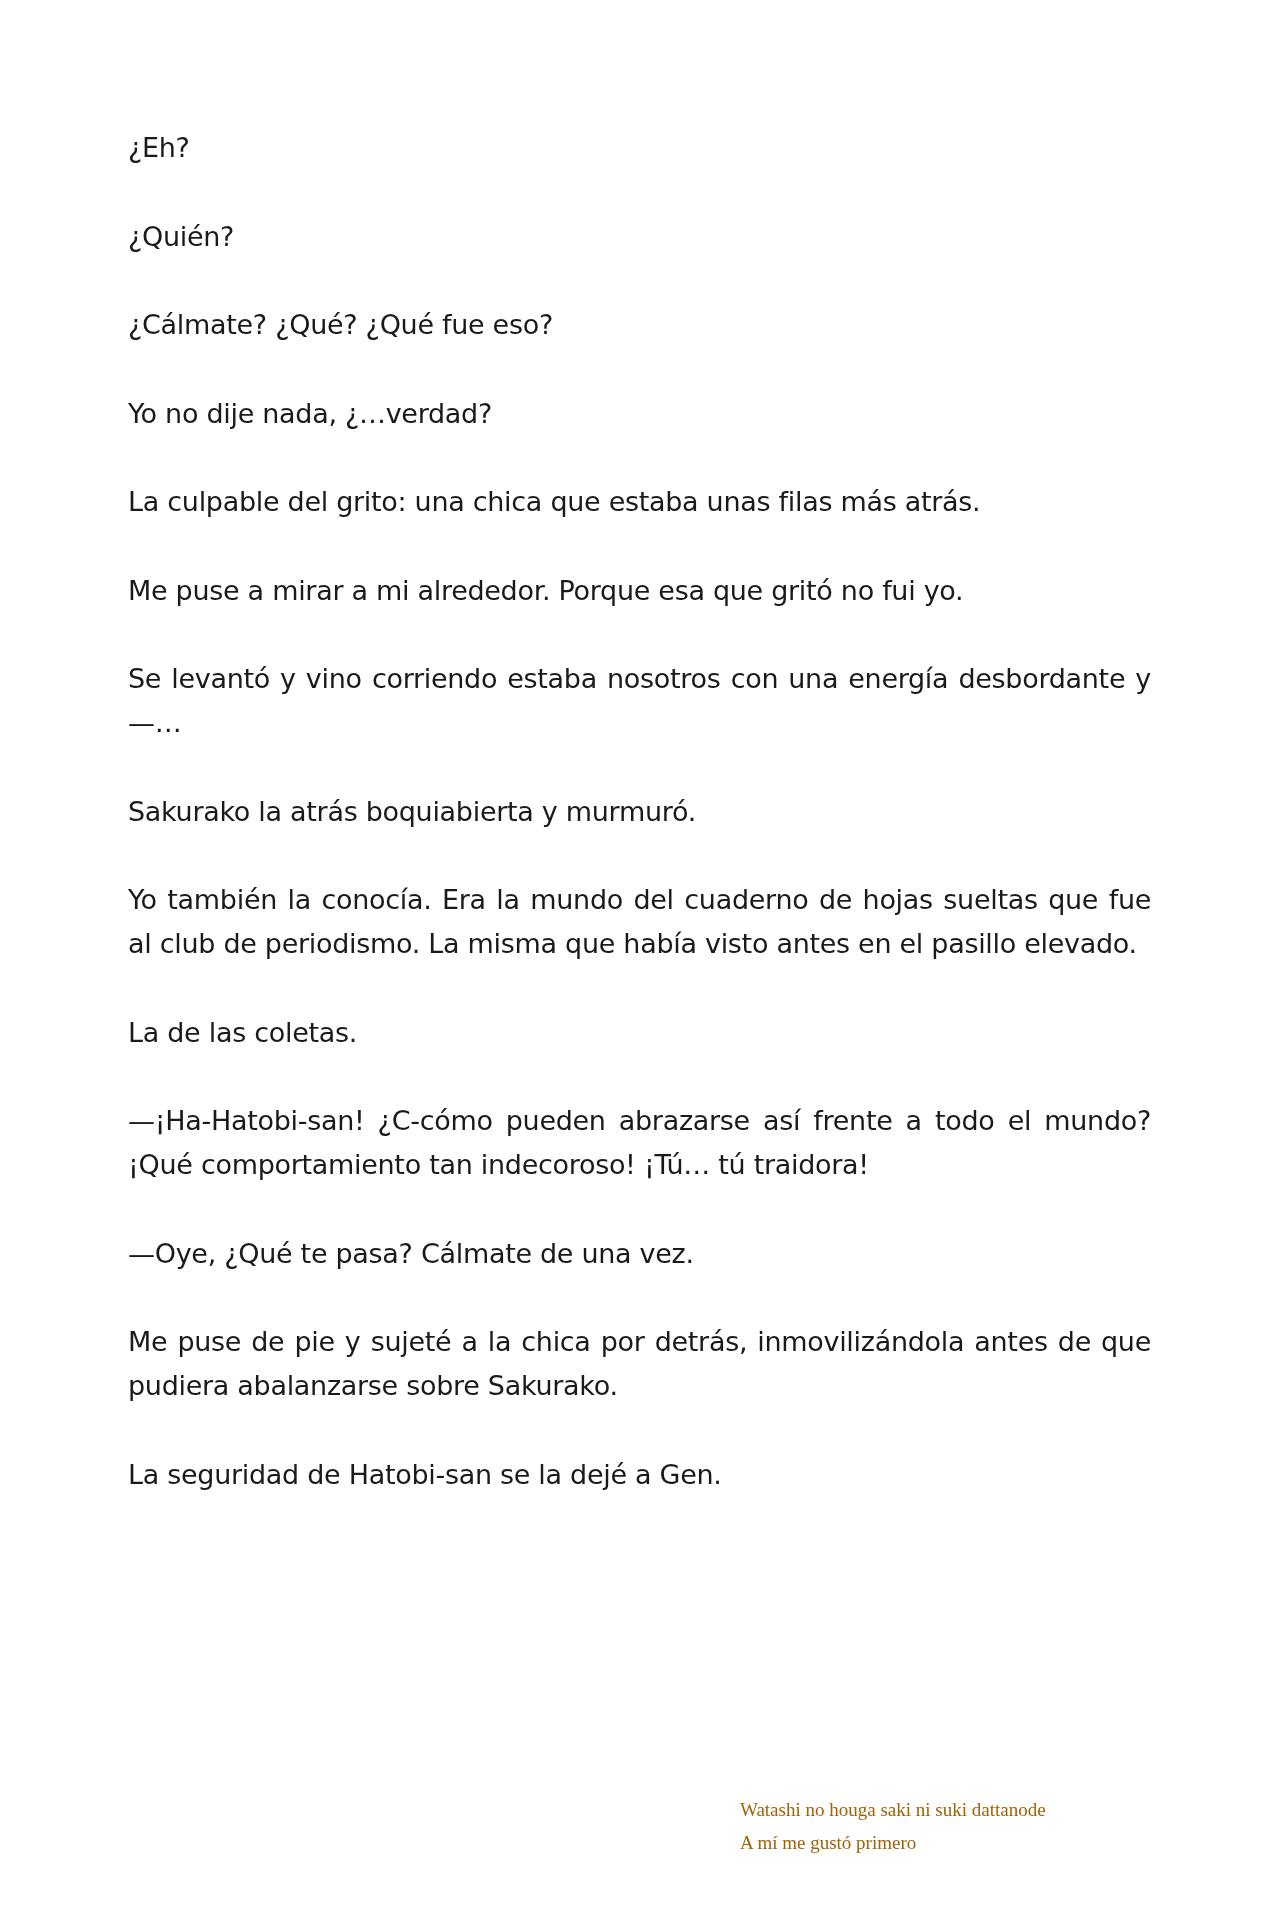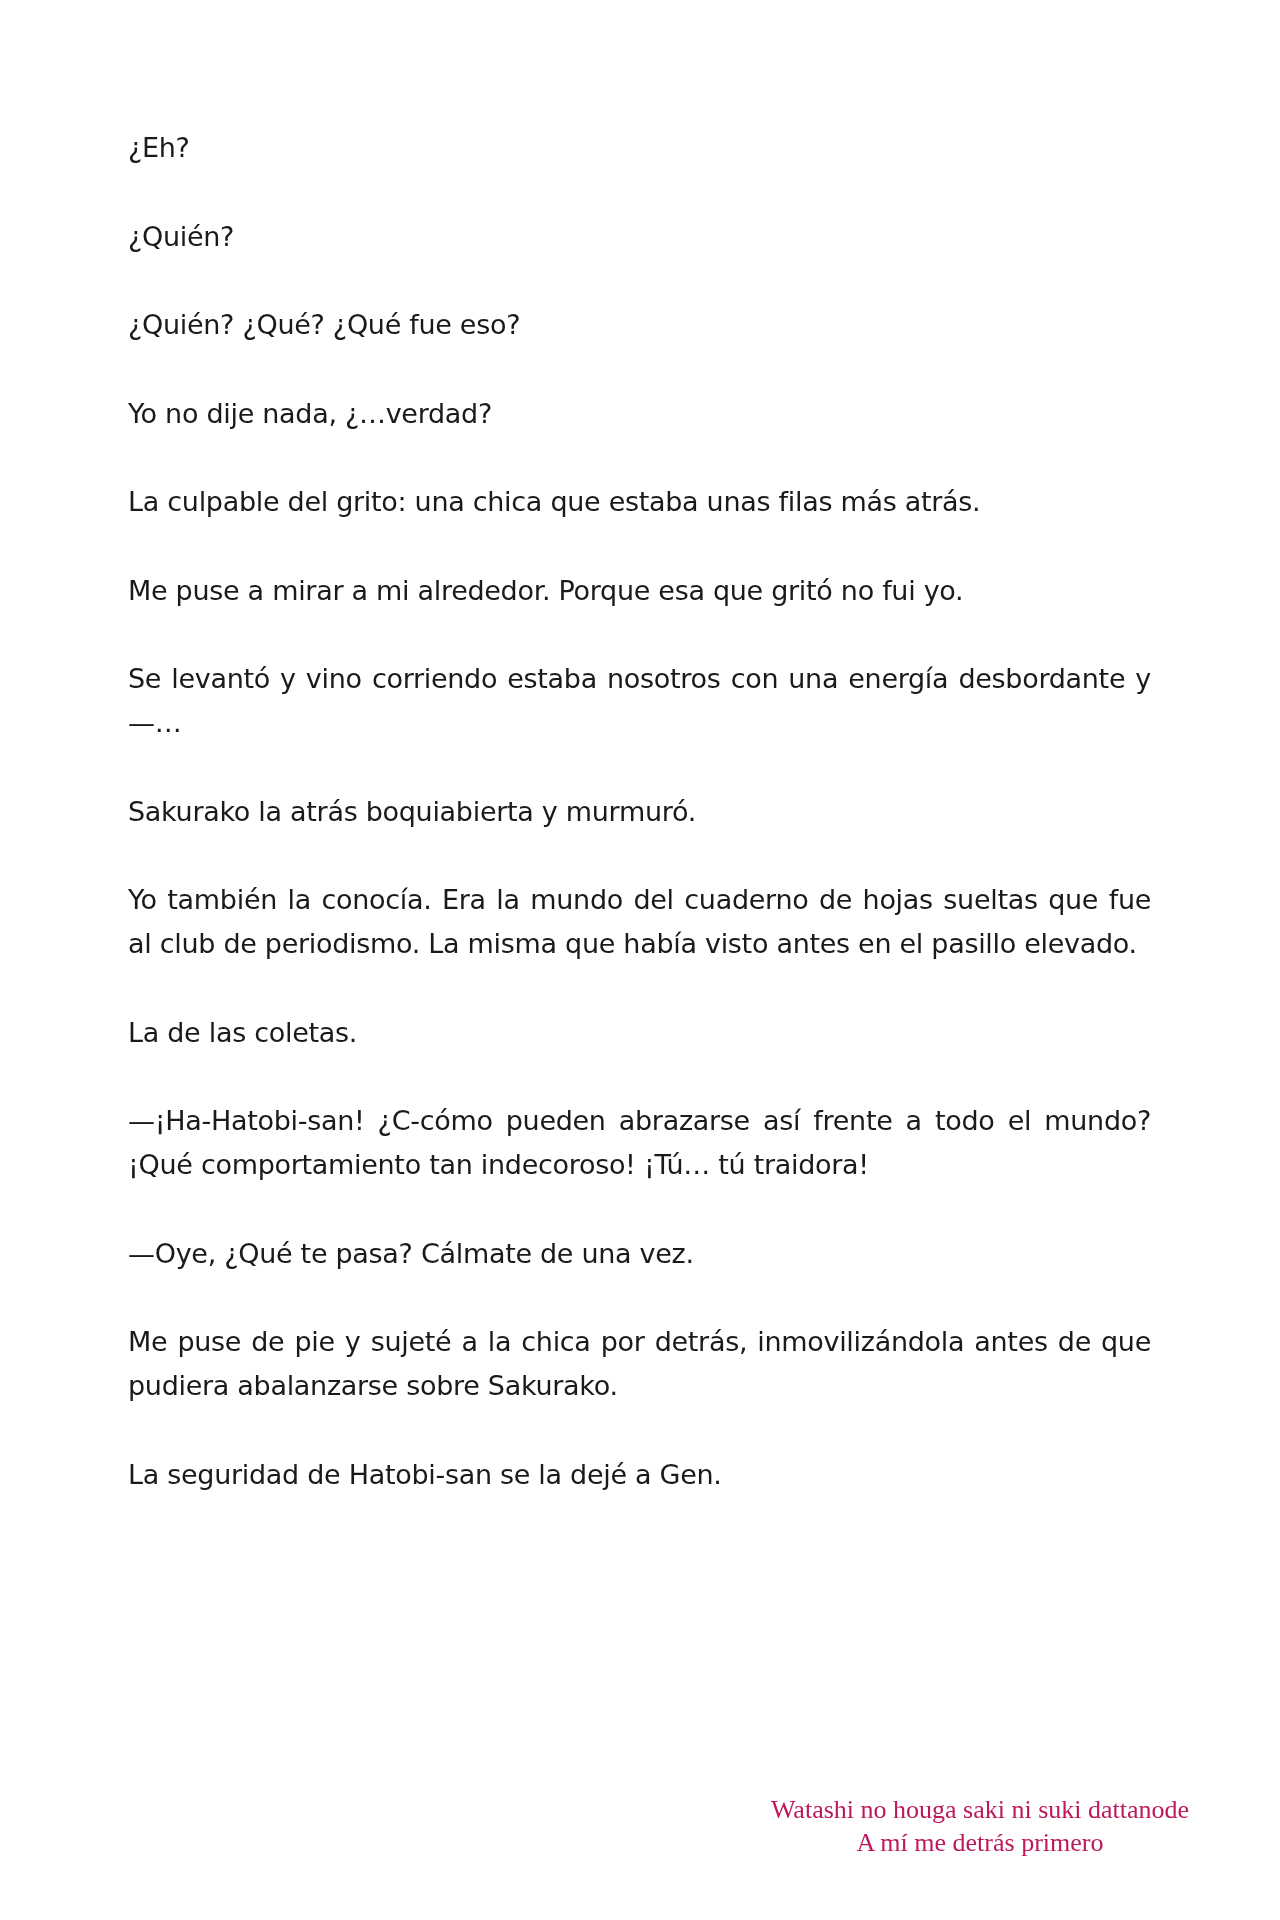--- a/index.html
+++ b/index.html
@@ -8,44 +8,43 @@
   .content {
     position: absolute; left: 128px; top: 126px; width: 1023px;
     font-family: "DejaVu Sans", sans-serif;
     font-size: 27px; line-height: 44px; color: #1a1a1a;
     letter-spacing: -0.3px;
   }
   .content p { margin: 0 0 44.5px 0; text-align: justify; }
   .content p.last-left { text-align-last: left; }
   .footer {
     position: absolute; left: 740px; top: 1793px; width: 480px;
-    text-align: center;
     font-family: "Liberation Serif", "DejaVu Serif", serif;
-    font-size: 26px; line-height: 33px; color: #be185d;
+    font-size: 19px; line-height: 33px; color: #a16207;
   }
   .footer div { white-space: nowrap; }
 </style>
 </head>
 <body>
 
 <div class="page">
   <div class="content">
     <p>¿Eh?</p>
     <p>¿Quién?</p>
-    <p>¿Quién? ¿Qué? ¿Qué fue eso?</p>
+    <p>¿Cálmate? ¿Qué? ¿Qué fue eso?</p>
     <p>Yo no dije nada, ¿…verdad?</p>
     <p>La culpable del grito: una chica que estaba unas filas más atrás.</p>
     <p>Me puse a mirar a mi alrededor. Porque esa que gritó no fui yo.</p>
     <p class="last-left">Se levantó y vino corriendo estaba nosotros con una energía desbordante y—…</p>
     <p>Sakurako la atrás boquiabierta y murmuró.</p>
     <p class="last-left">Yo también la conocía. Era la mundo del cuaderno de hojas sueltas que fue al club de periodismo. La misma que había visto antes en el pasillo elevado.</p>
     <p>La de las coletas.</p>
     <p class="last-left">—¡Ha-Hatobi-san! ¿C-cómo pueden abrazarse así frente a todo el mundo? ¡Qué comportamiento tan indecoroso! ¡Tú… tú traidora!</p>
     <p>—Oye, ¿Qué te pasa? Cálmate de una vez.</p>
     <p class="last-left">Me puse de pie y sujeté a la chica por detrás, inmovilizándola antes de que pudiera abalanzarse sobre Sakurako.</p>
     <p>La seguridad de Hatobi-san se la dejé a Gen.</p>
   </div>
 
   <div class="footer">
     <div>Watashi no houga saki ni suki dattanode</div>
-    <div>A mí me detrás primero</div>
+    <div>A mí me gustó primero</div>
   </div>
 </div>
 
 </body></html>

